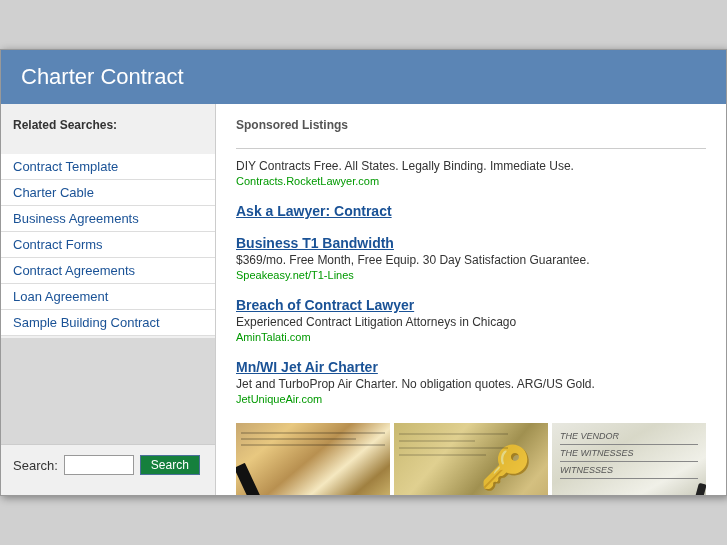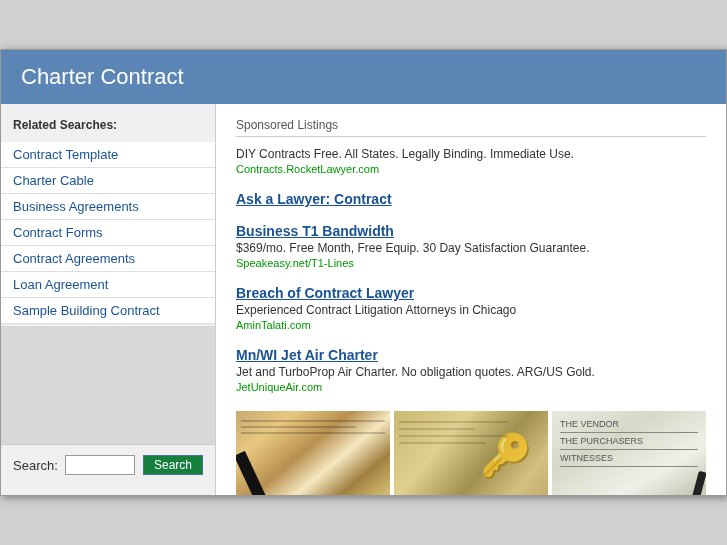--- a/index.html
+++ b/index.html
@@ -2,29 +2,29 @@
 <html><head>
   <meta charset="utf-8">
   <style>
     * { margin: 0; padding: 0; box-sizing: border-box; }
     body { font-family: Arial, sans-serif; font-size: 13px; background: #d0d0d0; display: flex; justify-content: center; align-items: center; min-height: 100vh; }
     .window { width: 727px; height: 447px; background: #fff; display: flex; flex-direction: column; overflow: hidden; border: 1px solid #999; box-shadow: 2px 2px 8px rgba(0,0,0,0.4); }
     .header { background: #5b85b5; padding: 14px 20px; }
     .header-title { color: #fff; font-size: 22px; font-weight: normal; }
     .content { display: flex; flex: 1; overflow: hidden; }
     .sidebar { width: 215px; background: #f0f0f0; border-right: 1px solid #ccc; padding: 10px 0; flex-shrink: 0; display: flex; flex-direction: column; }
-    .sidebar-related-label { font-size: 12px; font-weight: bold; color: #333; padding: 4px 12px 10px; }
+    .sidebar-related-label { font-size: 12px; font-weight: bold; color: #333; padding: 4px 12px 22px; }
     .sidebar-item { padding: 5px 12px; border-bottom: 1px solid #ddd; color: #1a5296; font-size: 13px; cursor: pointer; text-decoration: none; display: block; background: #fff; }
     .sidebar-spacer { flex: 1; background: #d8d8d8; margin-top: 2px; }
-    .sidebar-search { padding: 10px 12px; background: #f0f0f0; border-top: 1px solid #ccc; display: flex; align-items: center; gap: 6px; justify-content: space-between; }
+    .sidebar-search { padding: 10px 12px; background: #f0f0f0; border-top: 1px solid #ccc; display: flex; align-items: center; gap: 6px; }
     .sidebar-search label { font-size: 13px; color: #333; }
     .sidebar-search input { width: 70px; border: 1px solid #999; padding: 2px 4px; font-size: 12px; }
     .sidebar-search button { background: #15803d; color: #fff; border: 1px solid #4a6f99; padding: 2px 10px; font-size: 12px; cursor: pointer; }
     .main { flex: 1; overflow-y: auto; padding: 14px 20px; background: #fff; }
-    .sponsored-label { font-size: 12px; font-weight: normal; color: #555; margin-bottom: 10px; border-bottom: 1px solid #ccc; padding-bottom: 4px; }
+    .sponsored-label { font-size: 12px; font-weight: bold; color: #555; margin-bottom: 10px; border-bottom: 1px solid #ccc; padding-bottom: 16px; }
     .ad-item { margin-bottom: 16px; }
     .ad-title { color: #1a5296; font-size: 14px; font-weight: bold; cursor: pointer; text-decoration: underline; }
     .ad-desc { font-size: 12px; color: #333; margin: 2px 0; }
     .ad-url { color: #090; font-size: 11px; cursor: pointer; }
     .images-row { display: flex; gap: 4px; margin-top: 18px; height: 115px; overflow: hidden; }
     .img-placeholder { flex: 1; background: #ccc; overflow: hidden; position: relative; }
   </style>
 </head>
 <body>
 
@@ -99,24 +99,24 @@
         <div class="img-placeholder" style="background: linear-gradient(130deg, #c8b870 0%, #e0d090 30%, #a09050 55%, #d4c080 75%, #b8a060 100%); position:relative; overflow:hidden;">
           <div style="position:absolute;top:20px;right:15px;font-size:42px;opacity:0.7;">🔑</div>
           <div style="position:absolute;top:5px;left:5px;right:40px;">
             <div style="height:2px;background:rgba(0,0,0,0.15);margin:5px 0;"></div>
             <div style="height:2px;background:rgba(0,0,0,0.15);margin:5px 0;width:70%;"></div>
             <div style="height:2px;background:rgba(0,0,0,0.15);margin:5px 0;"></div>
             <div style="height:2px;background:rgba(0,0,0,0.15);margin:5px 0;width:80%;"></div>
           </div>
         </div>
         <div class="img-placeholder" style="background: linear-gradient(150deg, #e8e8e0 0%, #d8d8c8 30%, #f0f0e8 60%, #c8c8b8 80%, #e0e0d0 100%); position:relative; overflow:hidden;">
-          <div style="position:absolute;top:8px;left:8px;right:8px;">
+          <div style="position:absolute;top:8px;left:8px;right:8px;font-style:italic;">
             <div style="font-size:9px;color:#555;margin-bottom:3px;">THE VENDOR</div>
             <div style="height:1px;background:#888;margin:3px 0;"></div>
-            <div style="font-size:9px;color:#555;margin-bottom:3px;">THE PURCHASERS</div>
+            <div style="font-size:9px;color:#555;margin-bottom:3px;">THE WITNESSES</div>
             <div style="height:1px;background:#888;margin:3px 0;"></div>
             <div style="font-size:9px;color:#555;margin-bottom:3px;">WITNESSES</div>
             <div style="height:1px;background:#888;margin:3px 0;"></div>
           </div>
           <div style="position:absolute;bottom:10px;right:5px;width:8px;height:45px;background:#222;border-radius:2px;transform:rotate(15deg);"></div>
         </div>
       </div>
     </div>
   </div>
 </div>

